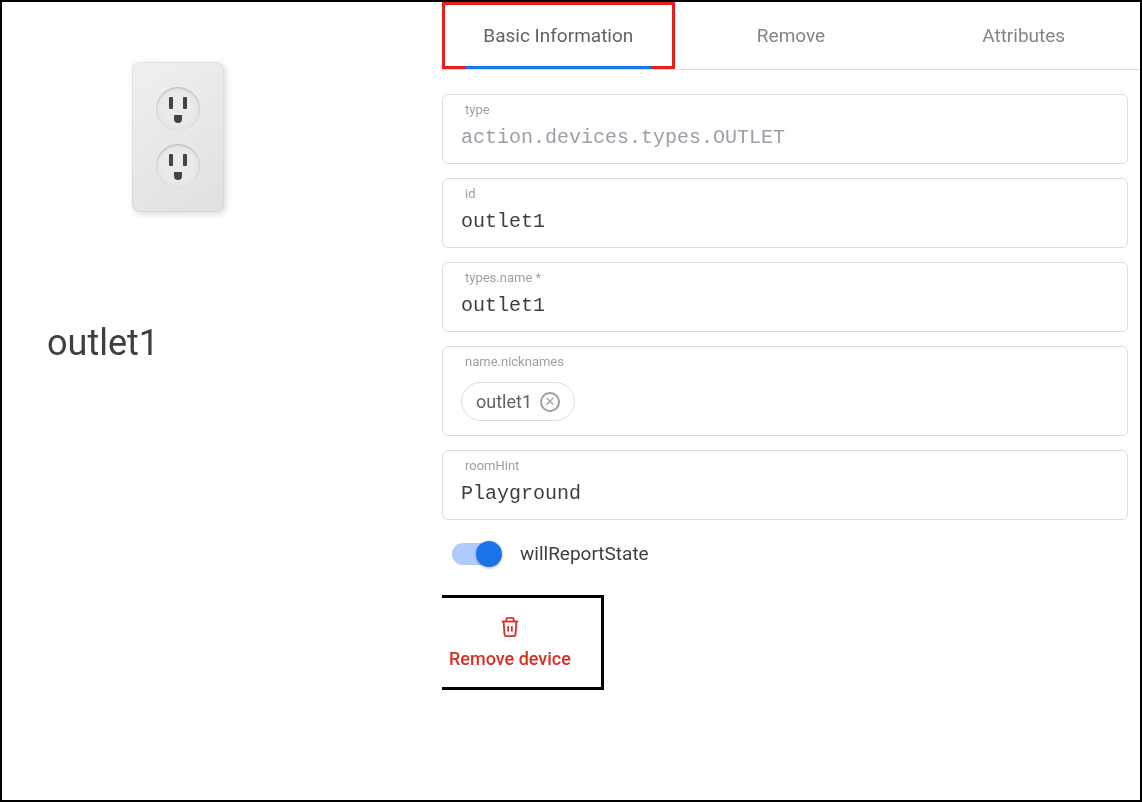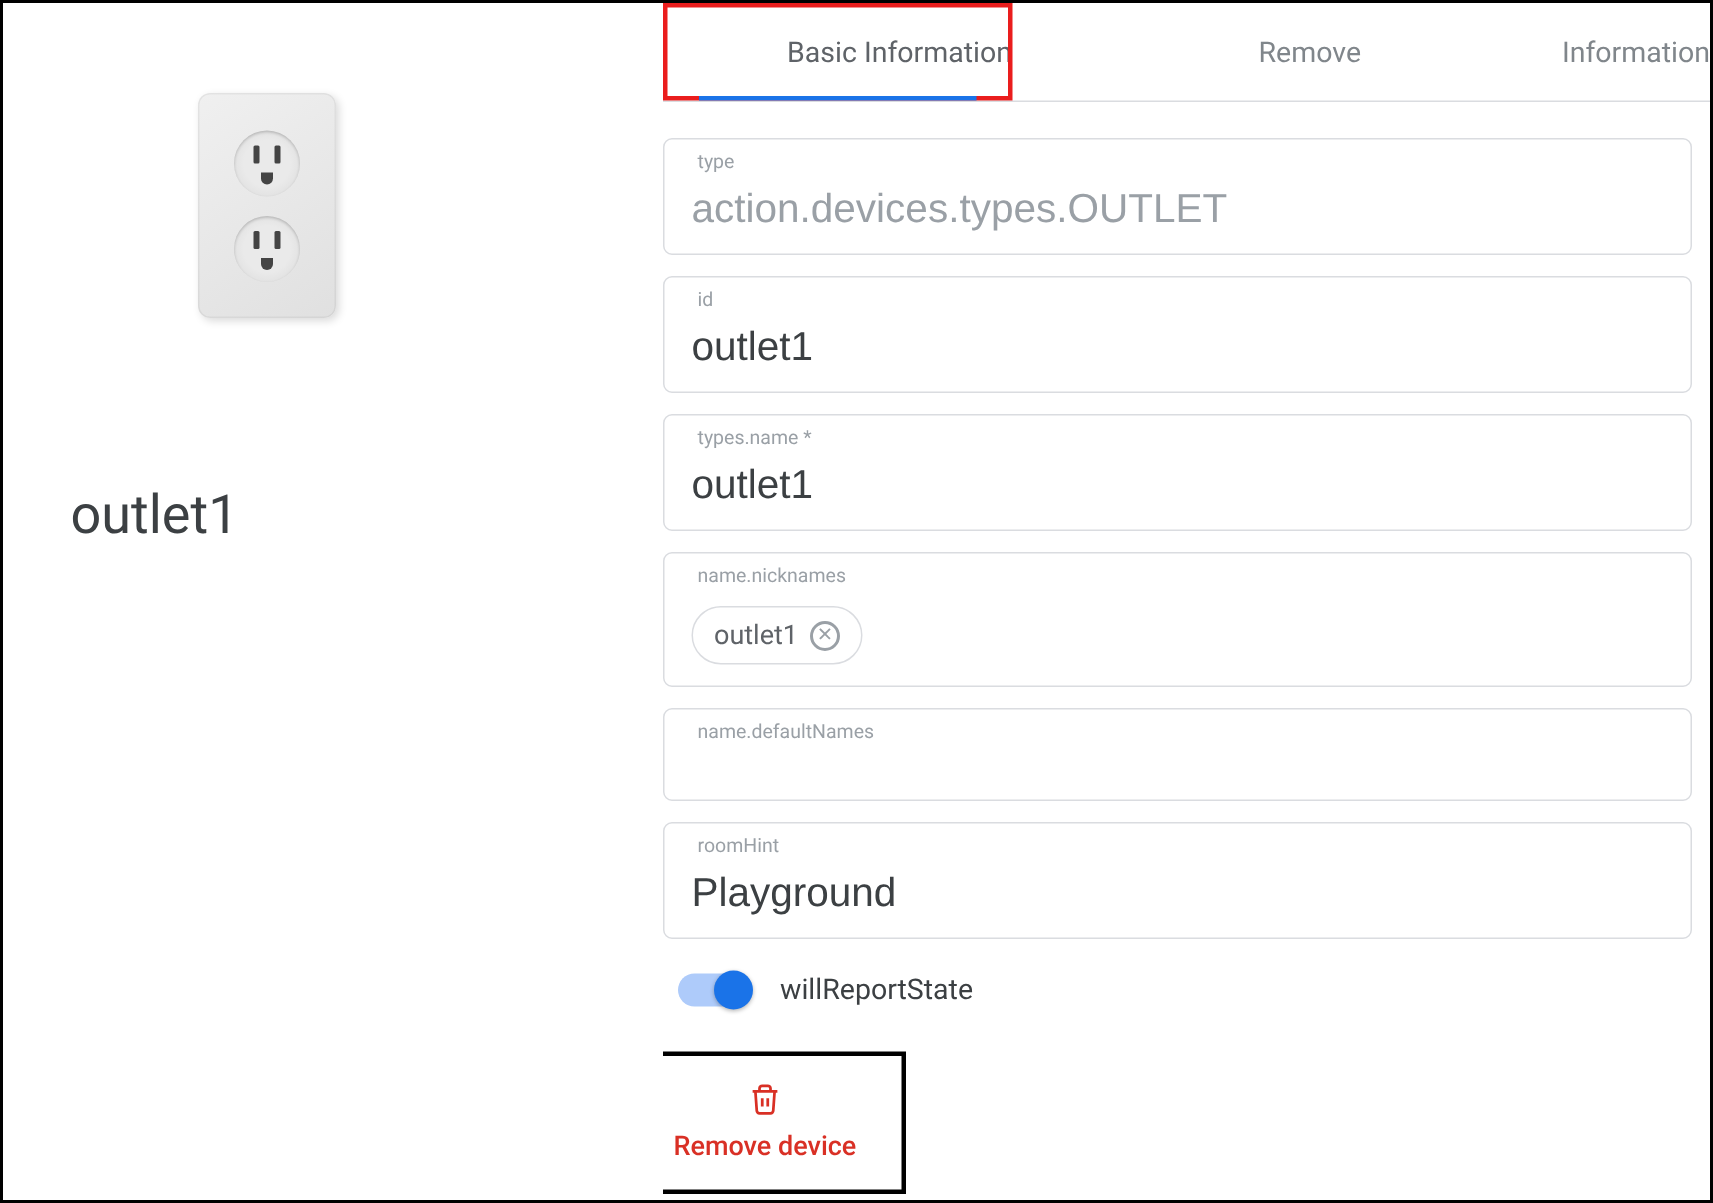--- a/index.html
+++ b/index.html
@@ -77,21 +77,21 @@
     }
     .tabs {
       display: flex;
       border-bottom: 1px solid #dadce0;
       height: 68px;
     }
     .tab {
       flex: 1;
       display: flex;
       align-items: center;
-      justify-content: flex-end;
+      justify-content: center;
       font-size: 19px;
       color: #80868b;
       cursor: pointer;
       position: relative;
     }
     .tab.active {
       color: #5f6368;
     }
     .tab.active::after {
       content: '';
@@ -120,27 +120,27 @@
     }
     .field-label {
       font-size: 13px;
       color: #9aa0a6;
       background: #fff;
       padding: 0 4px;
       position: relative;
       top: -2px;
     }
     .field-value {
-      font-size: 27px;
+      font-size: 20px;
       color: #3c4043;
       margin-top: 6px;
       border: none;
       outline: none;
       width: 100%;
-      font-family: Liberation Sans, sans-serif;
+      font-family: Liberation Mono, monospace;
     }
     .field-value.readonly {
       color: #9aa0a6;
     }
     .chip-container {
       display: flex;
       gap: 8px;
       margin-top: 10px;
     }
     .chip {
@@ -234,21 +234,21 @@
 
 <div class="main">
   <div class="tabs">
     <div class="tab active highlighted">
       <span>Basic Information</span>
     </div>
     <div class="tab">
       <span>Remove</span>
     </div>
     <div class="tab">
-      <span>Information</span>
+      <span>Attributes</span>
     </div>
   </div>
 
   <div class="form-area">
 
     <div class="field">
       <span class="field-label">type</span>
       <div class="field-value readonly">action.devices.types.OUTLET</div>
     </div>
 
@@ -265,24 +265,20 @@
     <div class="field">
       <span class="field-label">name.nicknames</span>
       <div class="chip-container">
         <div class="chip">
           <span>outlet1</span>
           <span class="chip-remove">✕</span>
         </div>
       </div>
     </div>
 
-    <div class="field empty-field">
-      <span class="field-label">name.defaultNames</span>
-      <div class="field-value"></div>
-    </div>
 
     <div class="field">
       <span class="field-label">roomHint</span>
       <input class="field-value" value="Playground" style="">
     </div>
 
     <div class="toggle-row">
       <div class="toggle">
         <div class="toggle-knob"></div>
       </div>

